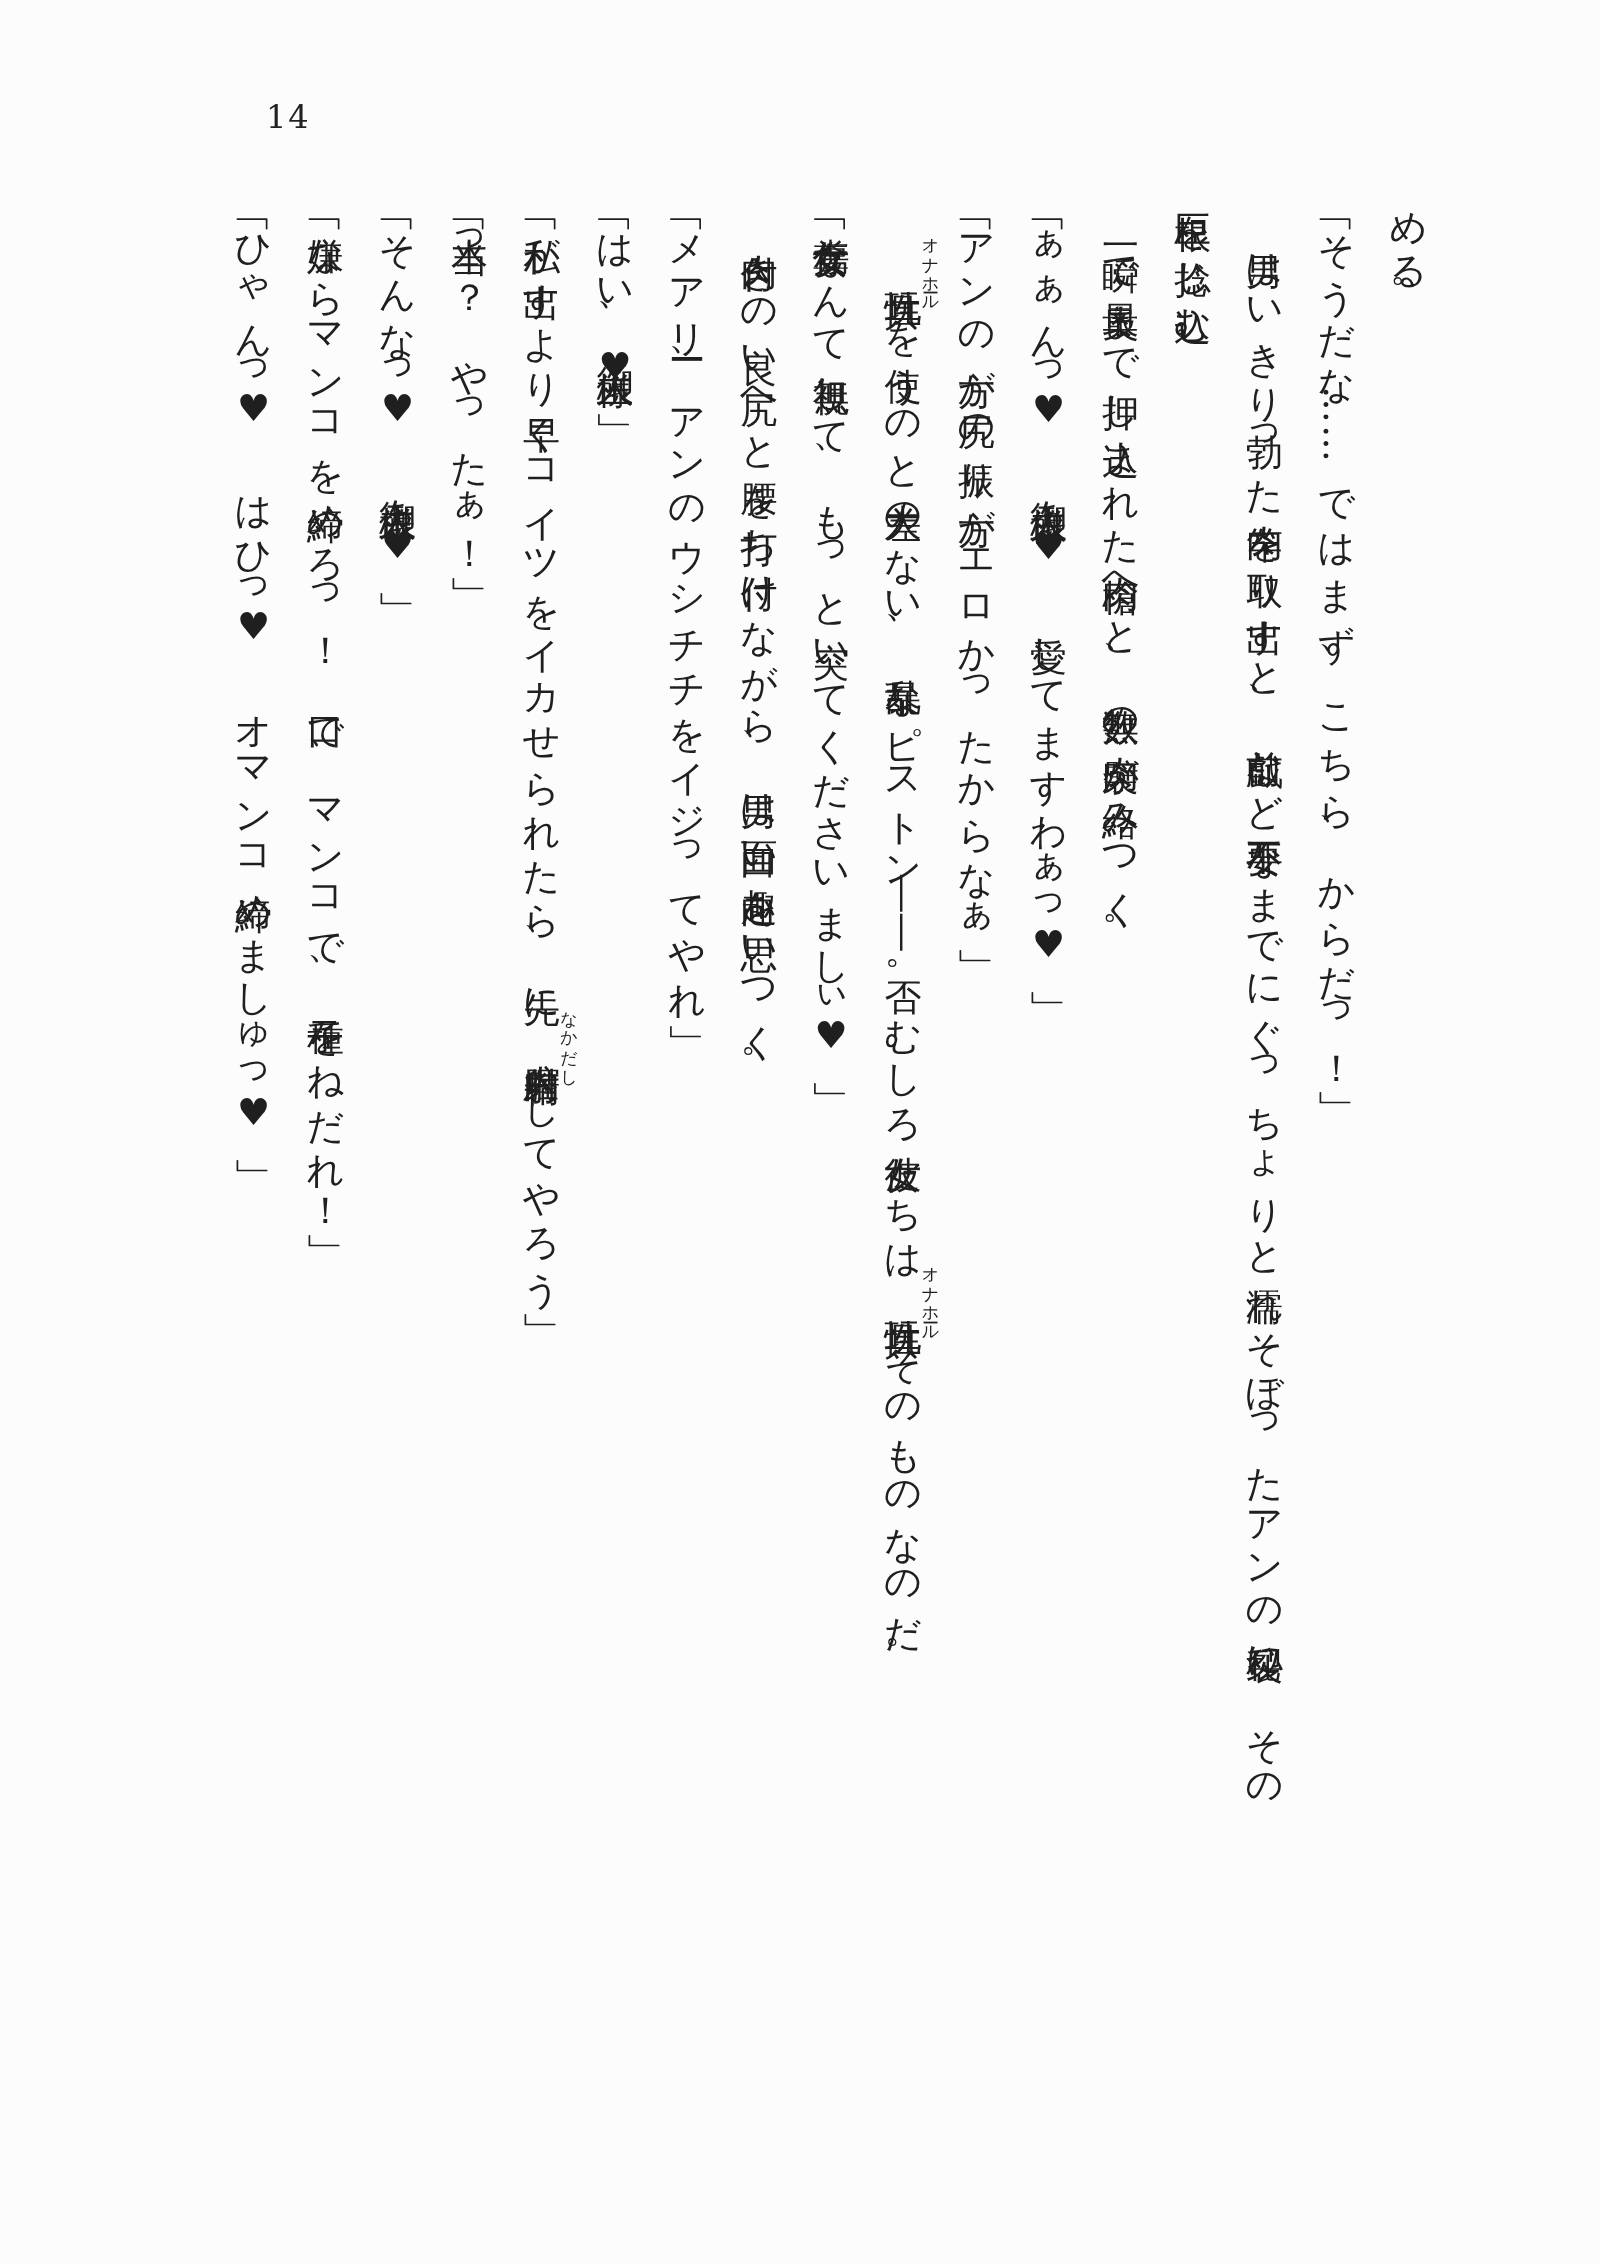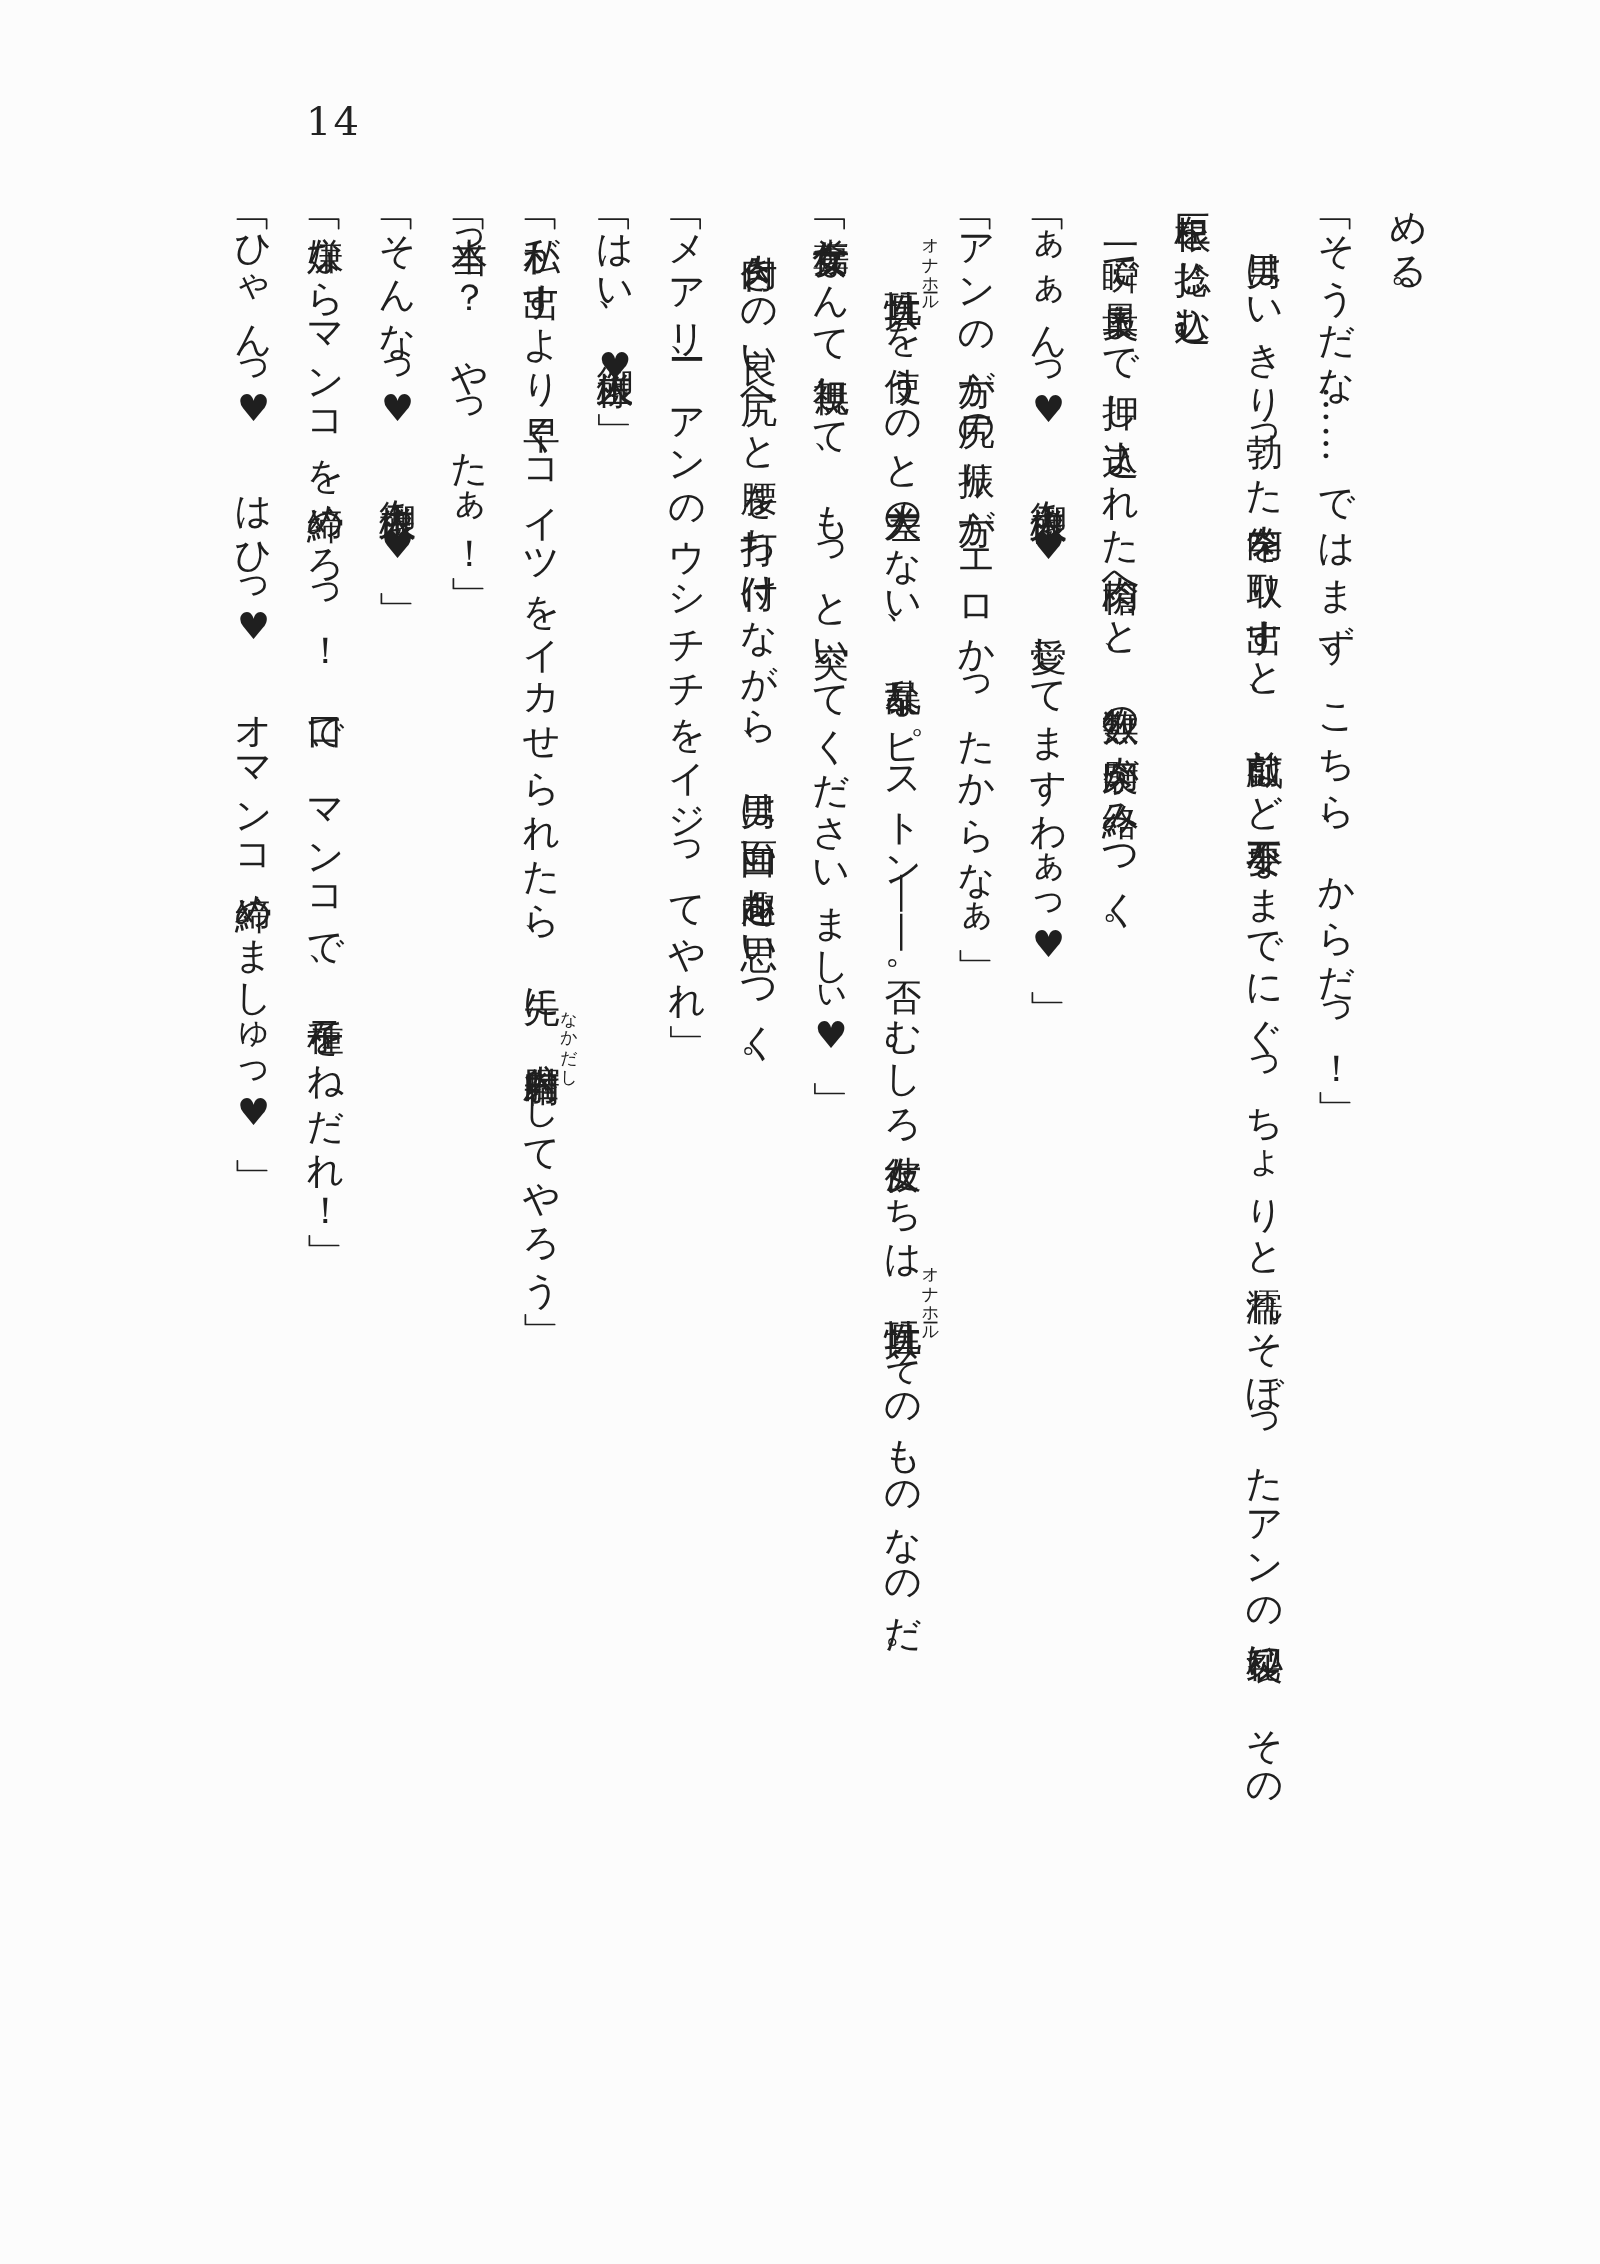--- a/index.html
+++ b/index.html
@@ -11,24 +11,23 @@
     height: 2264px;
     position: relative;
     background: #fcfcfc;
     font-family: "DejaVu Serif", "Liberation Serif", serif;
     overflow: hidden;
   }
   .page-number {
     position: absolute;
     left: 266px;
     top: 98px;
-    font-size: 40px;
+    font-size: 32px;
     color: #222;
     letter-spacing: 2px;
-    margin-left: 40px;
   }
   .text-block {
     position: absolute;
     top: 185px;
     right: 156px;
     height: 1958px;
     writing-mode: vertical-rl;
     text-orientation: mixed;
     font-size: 37px;
     line-height: 72px;

